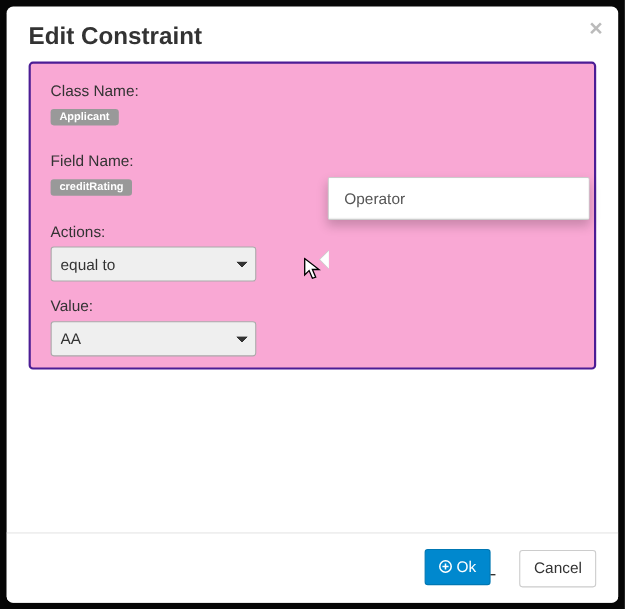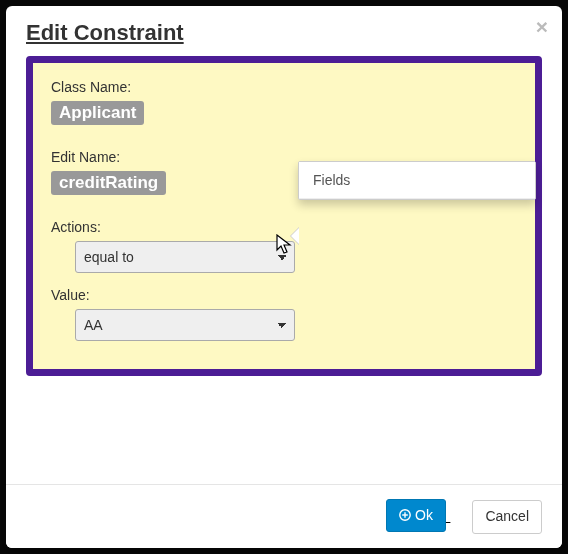--- a/index.html
+++ b/index.html
@@ -33,58 +33,57 @@
   }
   .modal-header {
     padding: 14px 20px 10px 20px;
     position: relative;
   }
   .modal-title {
     font-size: 22px;
     font-weight: 700;
     color: #333;
     margin: 0;
-    text-decoration: underline;
   }
   .close-x {
     position: absolute;
     right: 14px;
     top: 10px;
     font-size: 21px;
     line-height: 1;
     color: #bbb;
     cursor: pointer;
     font-weight: 700;
     background: none;
     border: none;
     padding: 0;
   }
   .modal-body {
     flex: 1;
     padding: 0 20px 0 20px;
     position: relative;
   }
   .panel {
-    border: 7px solid #4c1d95;
+    border: 2px solid #4c1d95;
     border-radius: 4px;
-    background: #fef9c3;
-    padding: 16px 18px 28px 18px;
+    background: #f9a8d4;
+    padding: 16px 18px 10px 18px;
   }
   .form-label {
     font-size: 14px;
     color: #333;
     margin-bottom: 6px;
     margin-top: 0;
   }
   .form-label + .tag { margin-bottom: 10px; }
   .tag {
     display: inline-block;
     background: #999;
     color: #fff;
-    font-size: 17px;
+    font-size: 10px;
     font-weight: 700;
     padding: 2px 8px;
     border-radius: 3px;
     margin-bottom: 10px;
   }
   .input-row {
     display: flex;
     align-items: center;
     gap: 6px;
     margin-bottom: 14px;
@@ -107,35 +106,34 @@
     color: #fff;
     font-size: 10px;
     font-weight: 700;
     display: inline-flex;
     align-items: center;
     justify-content: center;
     cursor: pointer;
     position: relative;
   }
   .select {
-    width: 220px;
+    width: 187px;
     height: 32px;
     padding: 4px 8px;
     font-size: 14px;
     border: 1px solid #aaa;
     border-radius: 3px;
     background: #efefef;
     color: #333;
     appearance: none;
     -webkit-appearance: none;
     background-image: linear-gradient(45deg, transparent 50%, #333 50%), linear-gradient(135deg, #333 50%, transparent 50%);
     background-position: right 12px top 13px, right 7px top 13px;
     background-size: 5px 5px, 5px 5px;
     background-repeat: no-repeat;
-    margin-left: 24px;
   }
   .group { margin-bottom: 14px; }
   .modal-footer {
     border-top: 1px solid #e5e5e5;
     padding: 14px 20px;
     text-align: right;
     background: #fff;
     text-decoration: underline;
   }
   .btn {
@@ -229,21 +227,21 @@
 
   <div class="modal-body">
     <div class="panel">
 
       <div class="group">
         <div class="form-label">Class Name:</div>
         <span class="tag">Applicant</span>
       </div>
 
       <div class="group">
-        <div class="form-label">Edit Name:</div>
+        <div class="form-label">Field Name:</div>
         <span class="tag">creditRating</span>
       </div>
 
 
       <div class="group">
         <div class="form-label">Actions:</div>
         <select class="select">
           <option>equal to</option>
         </select>
       </div>
@@ -251,21 +249,21 @@
       <div class="group" style="margin-bottom:0;">
         <div class="form-label">Value:</div>
         <select class="select">
           <option>AA</option>
         </select>
       </div>
 
     </div>
 
     <div class="popover">
-      <div class="popover-title">Fields</div>
+      <div class="popover-title">Operator</div>
     </div>
 
     <svg class="cursor-svg" viewBox="0 0 18 22">
       <path d="M1 1 L1 16 L5 12 L8 19 L11 18 L8 11 L14 11 Z" fill="#fff" stroke="#000" stroke-width="1.2"></path>
     </svg>
   </div>
 
   <div class="modal-footer">
     <button class="btn btn-primary">
       <svg class="plus-icon" viewBox="0 0 12 12">

